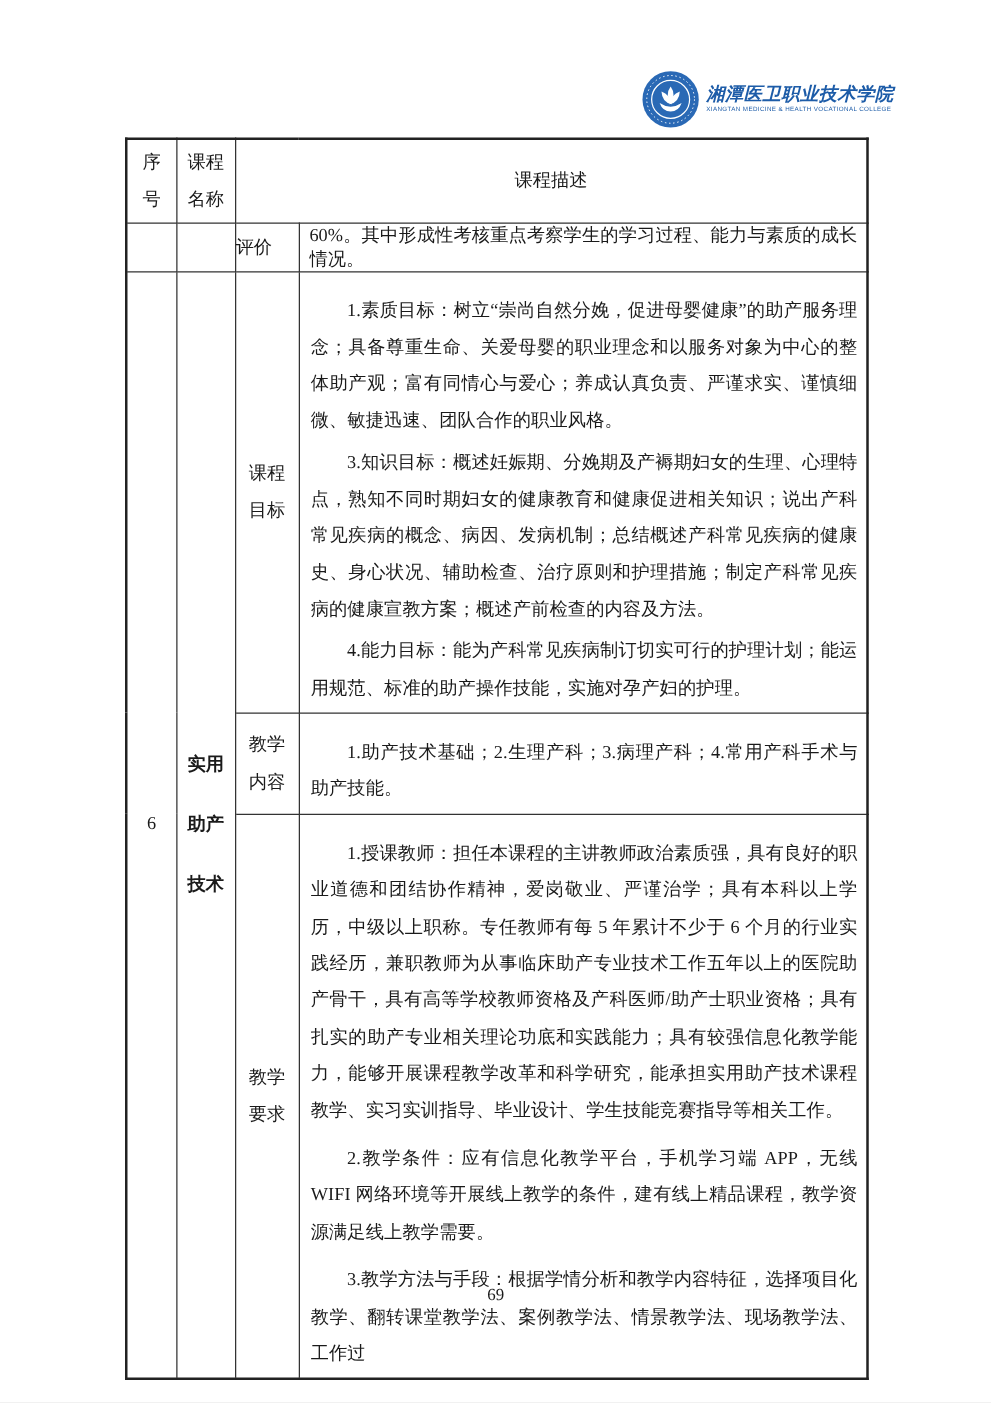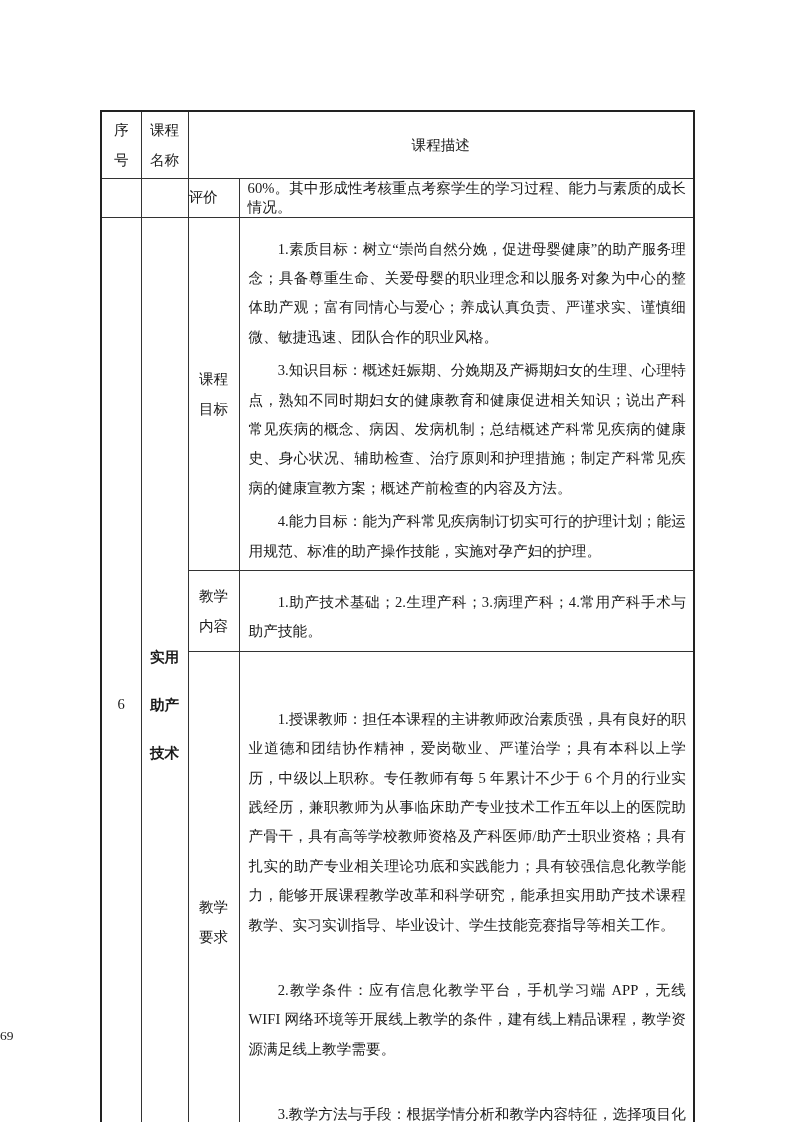--- a/index.html
+++ b/index.html
@@ -91,40 +91,58 @@
     vertical-align: top;
   }
   td.body-cell p {
     text-align: justify;
     text-indent: 2em;
     line-height: 29.4px;
     margin: 0 0 4px 0;
     letter-spacing: 0.1px;
   }
   td.body-cell p:last-child { margin-bottom: 0; }
-  td.req-cell p { margin-bottom: 9px; margin-top: 36px; }
+  td.req-cell p { margin-bottom: 9px; }
 
   td.seq-cell { text-align: center; font-size: 14.6px; }
   td.course-name-cell { text-align: center; font-weight: bold; }
 
   
   .page-number {
     position: absolute;
     top: 1028px;
     left: 0;
     width: 100%;
+    text-align: center;
     font-size: 13.5px;
     color: #1a1a1a;
   }
 </style>
 </head>
 <body>
 
 <div class="page">
 
+  <div class="doc-header">
+    <div class="logo">
+      <svg class="logo-emblem" width="47" height="47" viewBox="0 0 48 48" aria-hidden="true">
+        <circle cx="24" cy="24" r="23" fill="#2a69b5"></circle>
+        <circle cx="24" cy="24" r="19.5" fill="none" stroke="#ffffff" stroke-width="0.8" stroke-dasharray="1.2 2.2"></circle>
+        <circle cx="24" cy="24" r="15.5" fill="none" stroke="#ffffff" stroke-width="1"></circle>
+        <path d="M24 13.5 q4.6 6.5 0 13.5 q-4.6 -7 0 -13.5 Z" fill="#ffffff"></path>
+        <path d="M16.5 17.5 q7 2.5 8.5 10.5 q-8 -1.5 -8.5 -10.5 Z" fill="#ffffff"></path>
+        <path d="M31.5 17.5 q-7 2.5 -8.5 10.5 q8 -1.5 8.5 -10.5 Z" fill="#ffffff"></path>
+        <path d="M15 27 q9 6 18 0 q-2.5 7 -9 7 q-6.5 0 -9 -7 Z" fill="#ffffff"></path>
+      </svg>
+      <div class="logo-text">
+        <div class="logo-cn">湘潭医卫职业技术学院</div>
+        <div class="logo-en">XIANGTAN MEDICINE &amp; HEALTH VOCATIONAL COLLEGE</div>
+      </div>
+    </div>
+  </div>
 
   <table class="course-table">
     <colgroup>
       <col style="width:40px">
       <col style="width:47px">
       <col style="width:51px">
       <col style="width:455px">
     </colgroup>
 
     <tbody>

